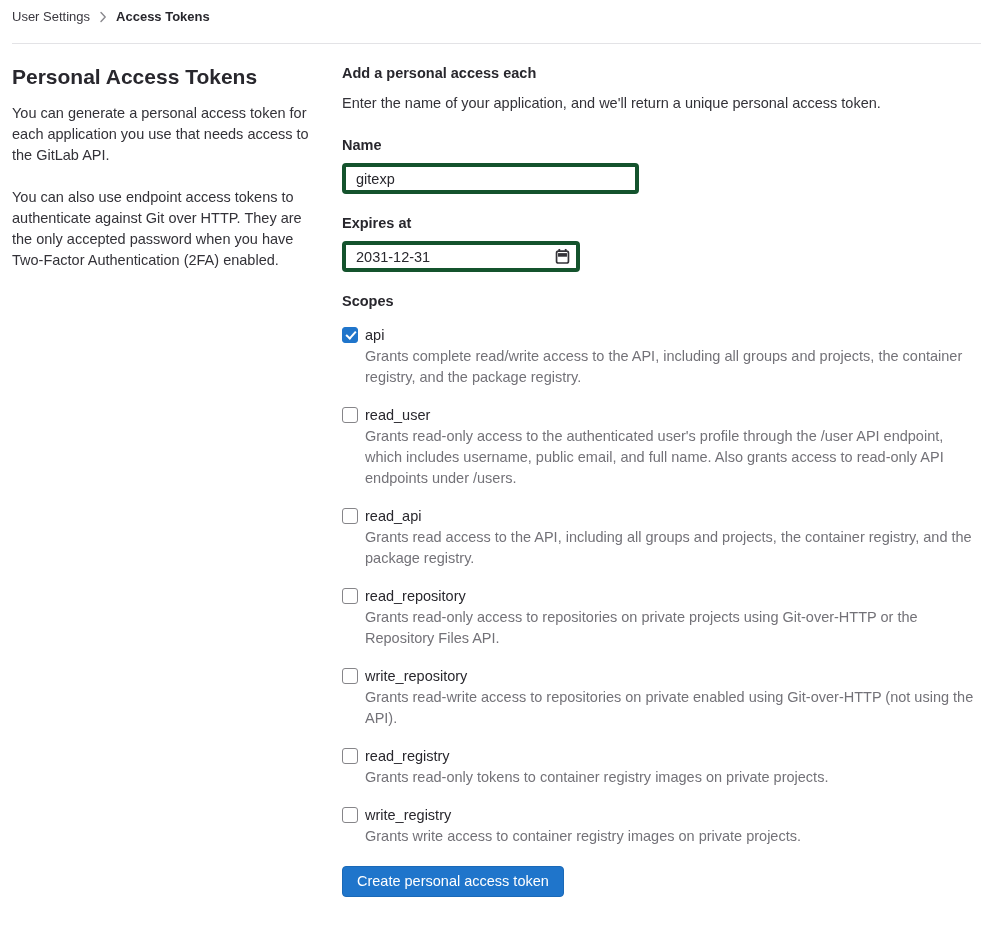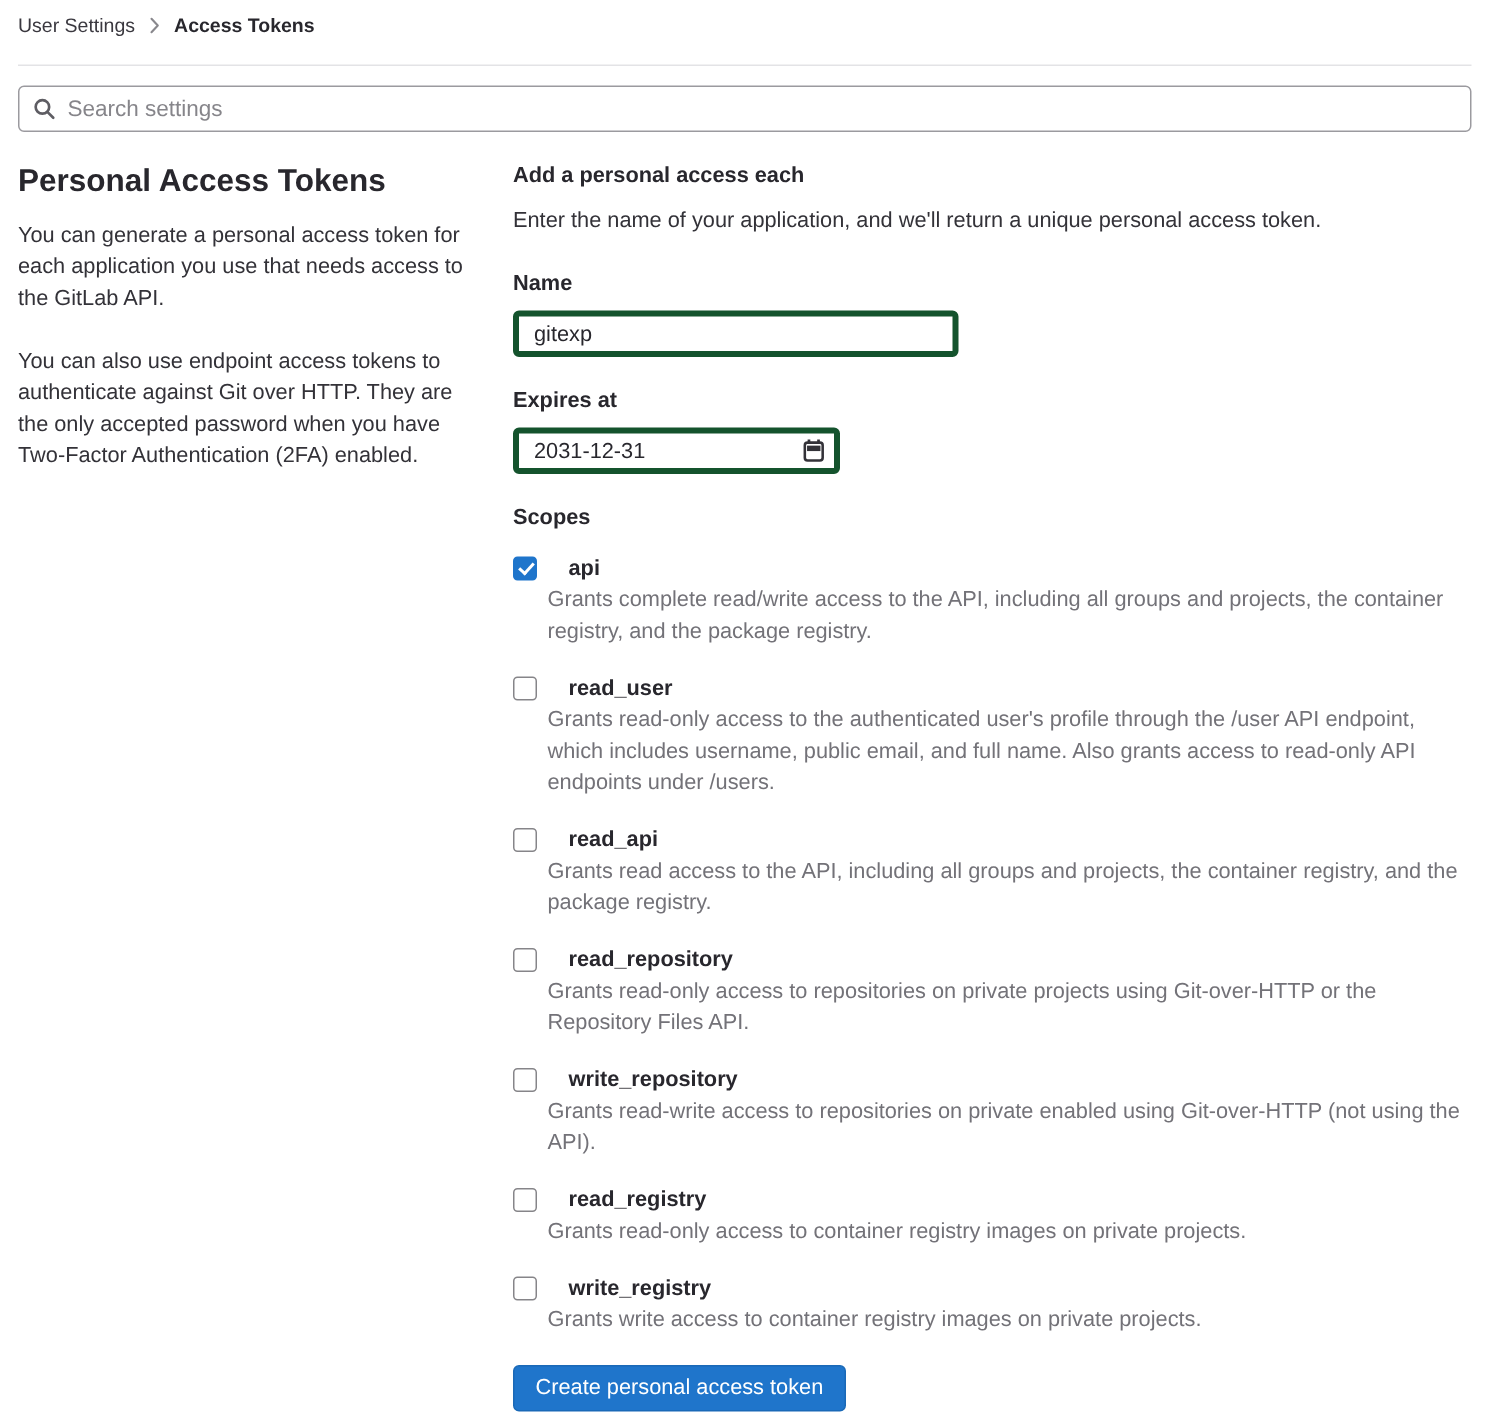--- a/index.html
+++ b/index.html
@@ -109,21 +109,21 @@
     border: 4px solid #14532d;
     border-radius: 4px;
     padding: 0 10px;
     font-family: inherit;
     font-size: 14.5px;
     color: #28272d;
     background: #fff;
     outline: none;
   }
   .name-input { width: 297px; margin-bottom: 21px; }
-  .date-group { position: relative; width: 218px; margin-bottom: 21px; }
+  .date-group { position: relative; width: 238px; margin-bottom: 21px; }
   .date-input { width: 100%; padding-right: 36px; }
   .calendar-btn {
     position: absolute;
     right: 9px;
     top: 7px;
     width: 17px;
     height: 17px;
     background: none;
     border: none;
     padding: 0;
@@ -157,26 +157,25 @@
     top: 1px;
     width: 4px;
     height: 8px;
     border: solid #fff;
     border-width: 0 2px 2px 0;
     transform: rotate(42deg);
   }
   .scope-body { flex: 1; min-width: 0; }
   .scope-title {
     font-size: 14.5px;
-    font-weight: 700;
+    font-weight: 400;
     line-height: 20px;
     color: #28272d;
     cursor: pointer;
     display: inline-block;
-    margin-left: 14px;
   }
   .scope-desc {
     font-size: 14.5px;
     line-height: 21px;
     color: #737278;
     margin-top: 1px;
   }
 
   .submit-btn {
     margin-top: 2px;
@@ -202,29 +201,20 @@
     <span class="crumb-sep">
       <svg width="8" height="12" viewBox="0 0 8 12" fill="none">
           <path d="M2 1.5 L6.2 6 L2 10.5" stroke="#89888d" stroke-width="1.4" stroke-linecap="round" stroke-linejoin="round"></path>
         </svg>
     </span>
     <span class="crumb-current">Access Tokens</span>
   </nav>
 
   <hr class="top-divider">
 
-  <div class="search-wrap">
-    <span class="search-icon">
-      <svg width="15" height="15" viewBox="0 0 16 16" fill="none">
-          <circle cx="6.7" cy="6.7" r="4.8" stroke="#5e5d63" stroke-width="1.9"></circle>
-          <line x1="10.4" y1="10.4" x2="14.4" y2="14.4" stroke="#5e5d63" stroke-width="1.9" stroke-linecap="round"></line>
-        </svg>
-    </span>
-    <input class="search-input" type="text" placeholder="Search settings" style="">
-  </div>
 
   <div class="columns">
 
     <div class="col-left">
       <h1 class="page-title">Personal Access Tokens</h1>
       <p>You can generate a personal access token for each application you use that needs access to the GitLab API.</p>
       <p>You can also use endpoint access tokens to authenticate against Git over HTTP. They are the only accepted password when you have Two-Factor Authentication (2FA) enabled.</p>
     </div>
 
     <div class="col-right">
@@ -286,21 +276,21 @@
         <div class="scope-body">
           <span class="scope-title">write_repository</span>
           <div class="scope-desc">Grants read-write access to repositories on private enabled using Git-over-HTTP (not using the API).</div>
         </div>
       </div>
 
       <div class="scope-item">
         <span class="checkbox"></span>
         <div class="scope-body">
           <span class="scope-title">read_registry</span>
-          <div class="scope-desc">Grants read-only access to container registry images on private projects.</div>
+          <div class="scope-desc">Grants read-only tokens to container registry images on private projects.</div>
         </div>
       </div>
 
       <div class="scope-item">
         <span class="checkbox"></span>
         <div class="scope-body">
           <span class="scope-title">write_registry</span>
           <div class="scope-desc">Grants write access to container registry images on private projects.</div>
         </div>
       </div>

